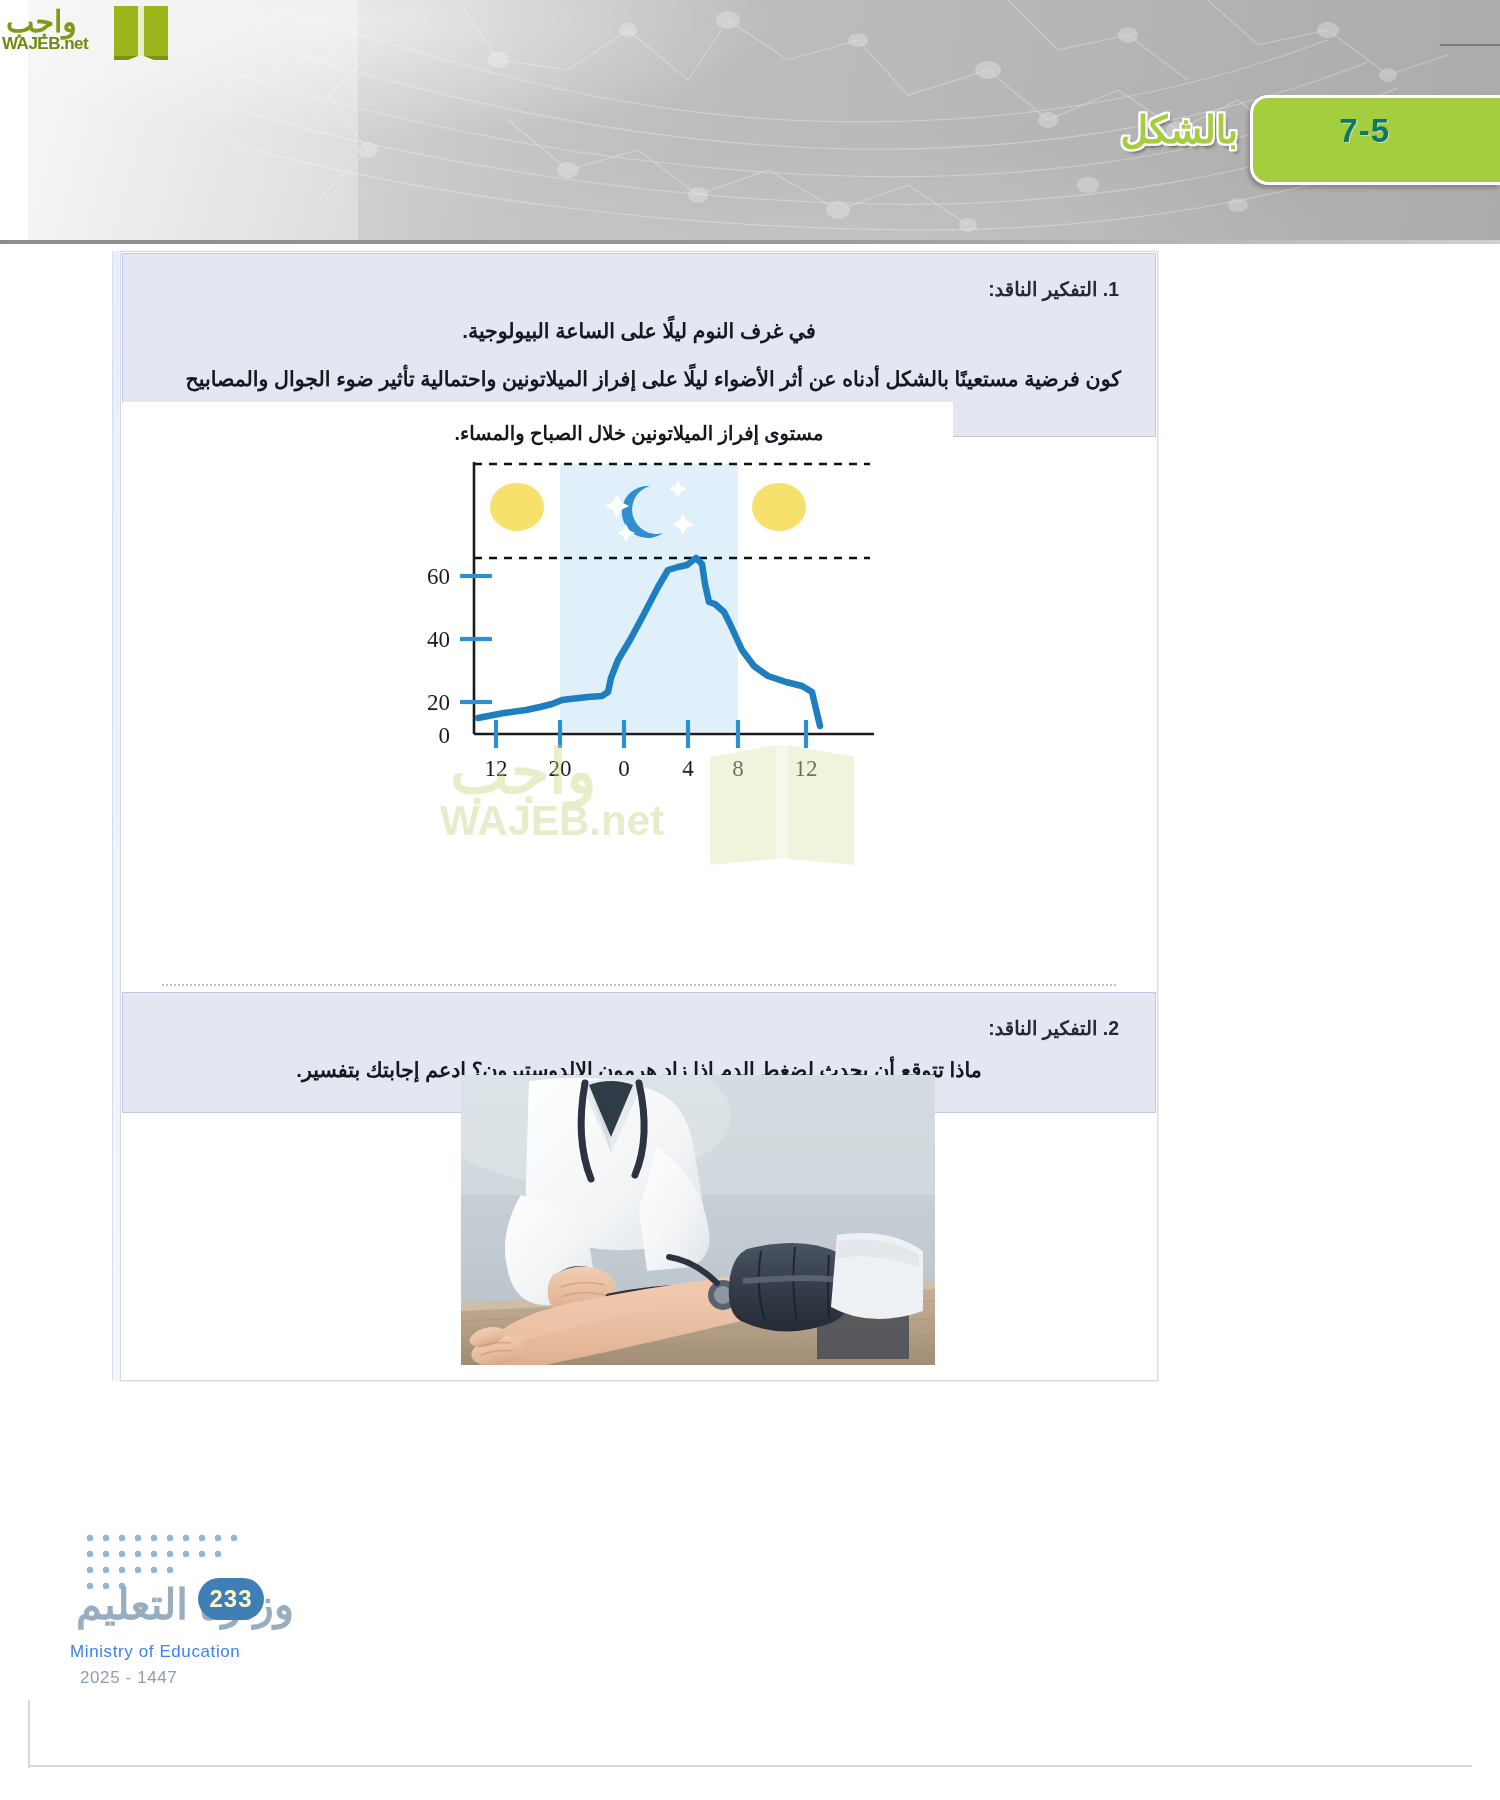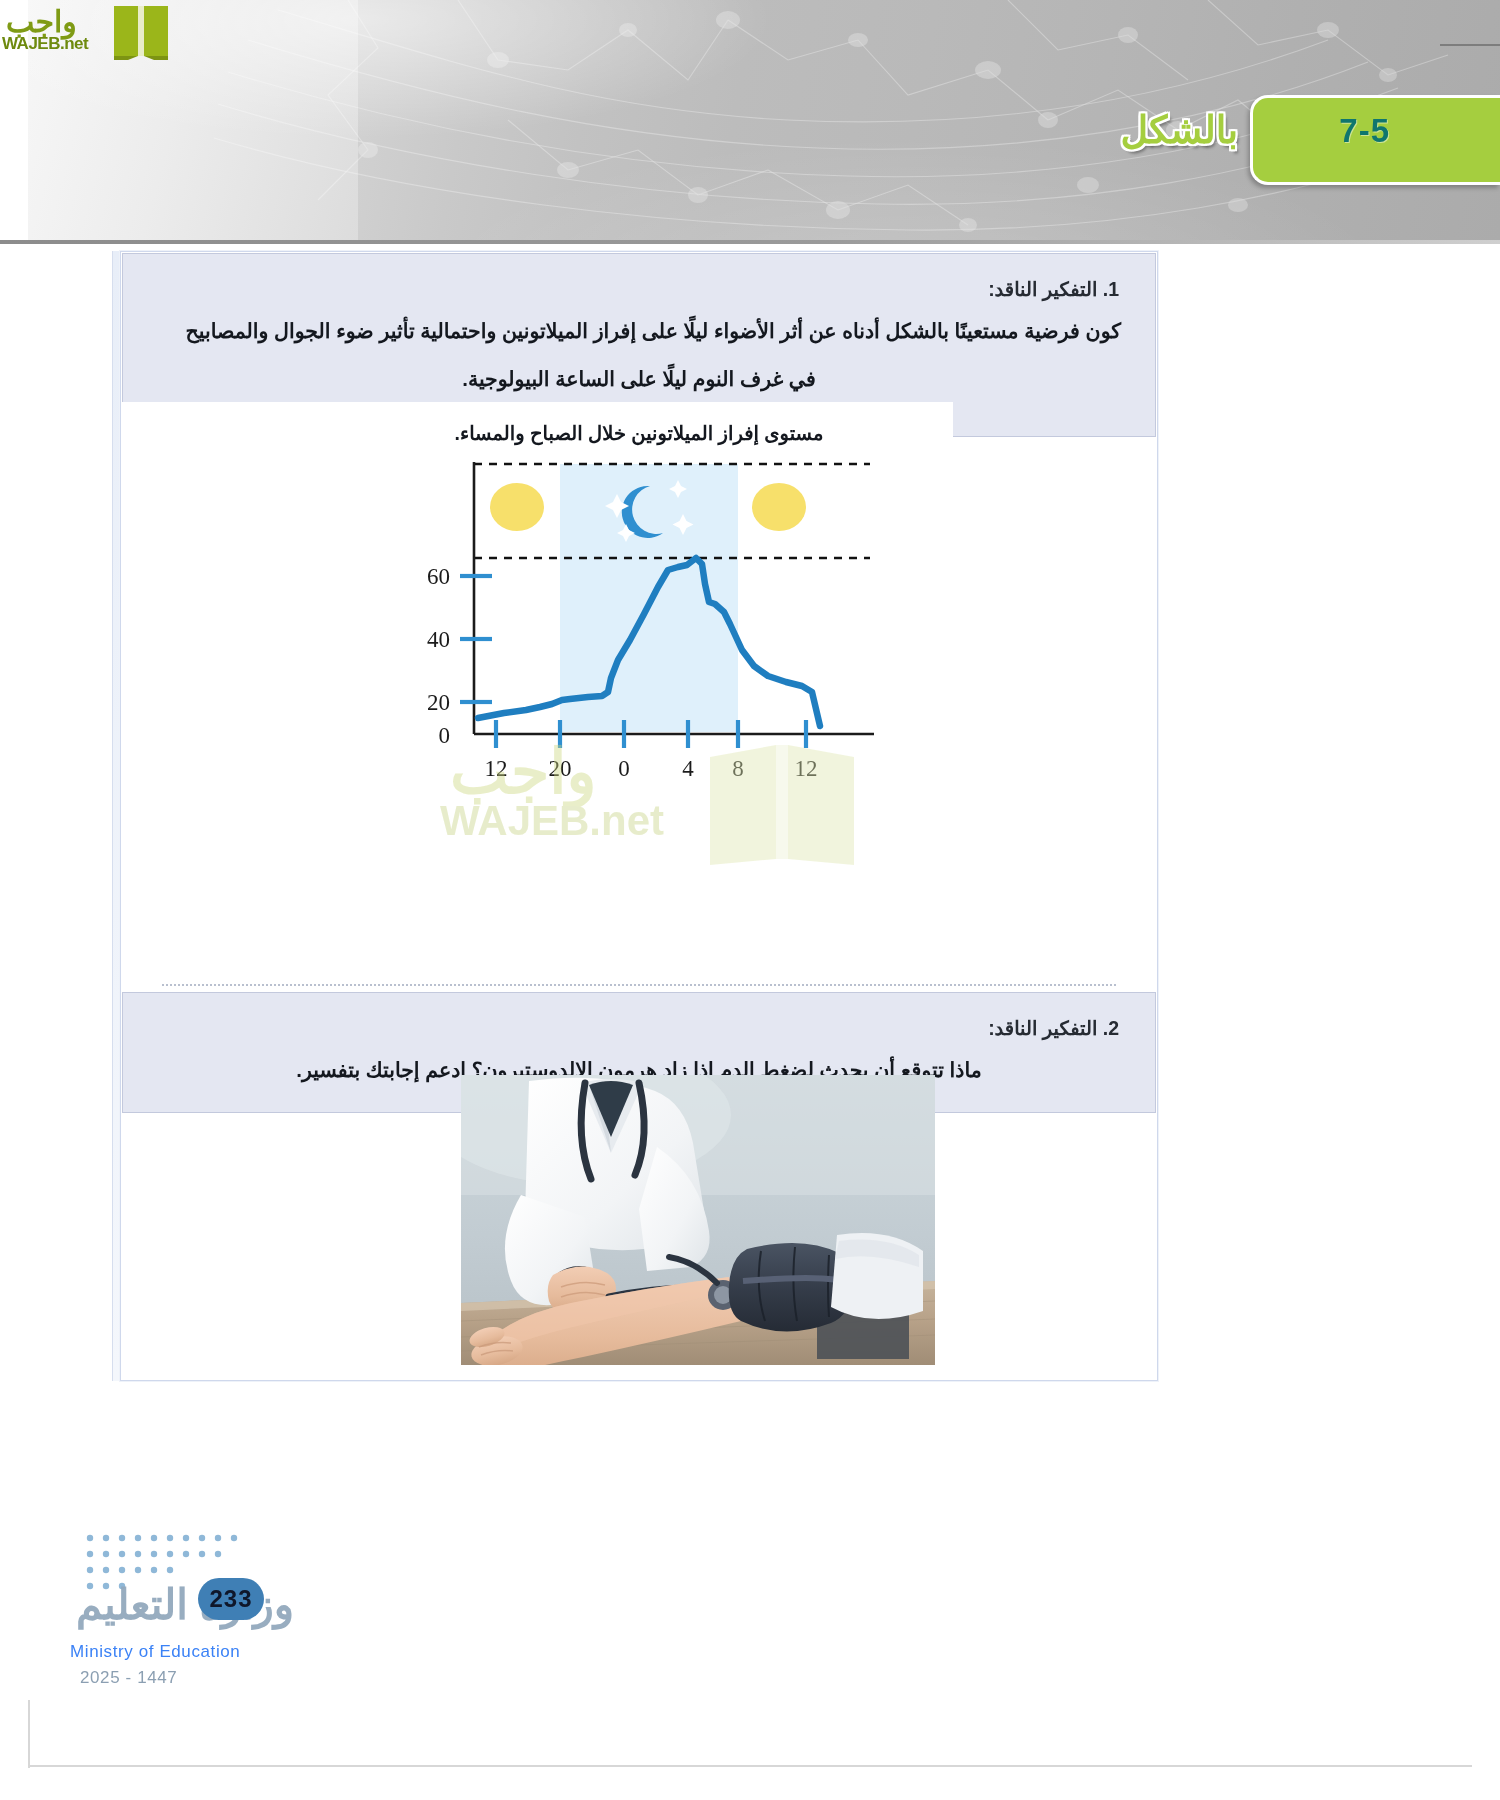--- a/index.html
+++ b/index.html
@@ -178,21 +178,21 @@
   .wm-book { position: absolute; left: 262px; top: 4px; width: 160px; height: 132px; }
 
   
   .footer { position: absolute; left: 70px; top: 1530px; width: 330px; height: 190px; }
   .footer-dots { position: absolute; left: 12px; top: 0; width: 190px; height: 60px; }
   .page-badge {
     position: absolute; left: 128px; top: 48px;
     width: 66px; height: 42px;
     background: #3f7fb5;
     border-radius: 22px;
-    color: #0f172a; font-size: 24px; font-weight: bold;
+    color: #fef9c3; font-size: 24px; font-weight: bold;
     display: flex; align-items: center; justify-content: center;
     letter-spacing: 1px;
   }
   .moe-ar {
     position: absolute; left: 6px; top: 50px;
     font-size: 42px; font-weight: bold; color: #93a9bd; direction: rtl;
     white-space: nowrap; opacity: .95;
   }
   .moe-en {
     position: absolute; left: 0px; top: 112px;
@@ -277,22 +277,22 @@
       <path d="M4 54 L28 54 L18 58 L4 58 Z" fill="#7d9413"></path>
       <path d="M34 54 L58 54 L58 58 L44 58 Z" fill="#7d9413"></path>
     </svg>
   </div>
 
   <div class="left-rail"></div>
   <div class="content-frame">
 
     <div class="q-box q1">
       <div class="q-label">1. التفكير الناقد:</div>
+      <div class="q-text">في غرف النوم ليلًا على الساعة البيولوجية.</div>
       <div class="q-text q1text">كون فرضية مستعينًا بالشكل أدناه عن أثر الأضواء ليلًا على إفراز الميلاتونين واحتمالية تأثير ضوء الجوال والمصابيح</div>
-      <div class="q-text">في غرف النوم ليلًا على الساعة البيولوجية.</div>
     </div>
 
     <div class="chart-area">
       <div class="chart-title">مستوى إفراز الميلاتونين خلال الصباح والمساء.</div>
 
       <div class="chart-svg-wrap">
         <svg viewBox="0 0 470 330" width="470" height="330">
 
           <rect x="148" y="10" width="178" height="268" fill="#dff0fb"></rect>
 

